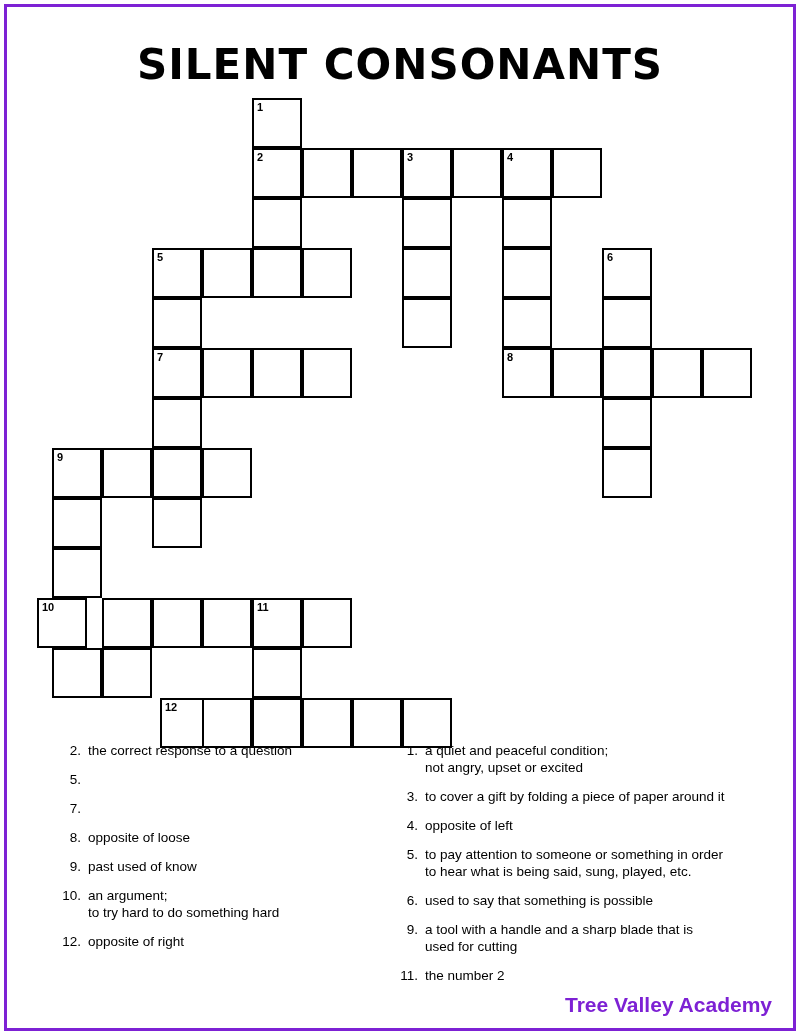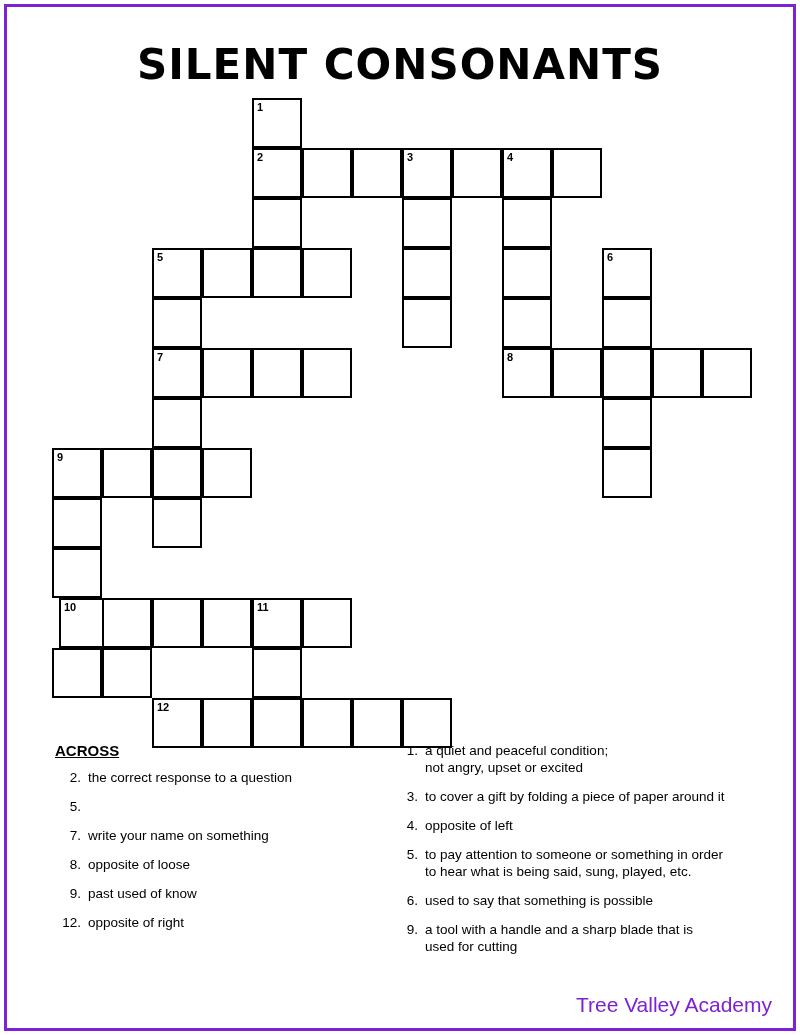--- a/index.html
+++ b/index.html
@@ -95,21 +95,21 @@
     padding-right: 7px;
   }
   .clue-text {
     flex: 1 1 auto;
   }
   .footer-brand {
     position: absolute;
     right: 28px;
     bottom: 18px;
     font-size: 21px;
-    font-weight: normal;
+    font-weight: bold;
     color: #7d21d4;
     font-family: "Liberation Sans", sans-serif;
   }
 </style>
 </head>
 <body>
 
 <div class="page-border"></div>
 
 <div class="title">SILENT CONSONANTS</div>
@@ -167,65 +167,67 @@
     <div class="cell" style="left: 52px; top: 448px;">
       <span class="num">9</span>
     </div>
     <div class="cell" style="left: 102px; top: 448px;"></div>
     <div class="cell" style="left: 152px; top: 448px;"></div>
     <div class="cell" style="left: 202px; top: 448px;"></div>
     <div class="cell" style="left: 602px; top: 448px;"></div>
     <div class="cell" style="left: 52px; top: 498px;"></div>
     <div class="cell" style="left: 152px; top: 498px;"></div>
     <div class="cell" style="left: 52px; top: 548px;"></div>
-    <div class="cell" style="left: 59px; top: 598px; text-align: right;">
+    <div class="cell" style="left: 37px; top: 598px; text-align: right;">
       <span class="num">10</span>
     </div>
     <div class="cell" style="left: 102px; top: 598px;"></div>
     <div class="cell" style="left: 152px; top: 598px;"></div>
     <div class="cell" style="left: 202px; top: 598px;"></div>
     <div class="cell" style="left: 252px; top: 598px;">
       <span class="num">11</span>
     </div>
     <div class="cell" style="left: 302px; top: 598px;"></div>
     <div class="cell" style="left: 52px; top: 648px;"></div>
     <div class="cell" style="left: 102px; top: 648px;"></div>
     <div class="cell" style="left: 252px; top: 648px;"></div>
-    <div class="cell" style="left: 152px; top: 698px;">
+    <div class="cell" style="left: 160px; top: 698px;">
       <span class="num">12</span>
     </div>
     <div class="cell" style="left: 202px; top: 698px;"></div>
     <div class="cell" style="left: 252px; top: 698px;"></div>
     <div class="cell" style="left: 302px; top: 698px;"></div>
     <div class="cell" style="left: 352px; top: 698px;"></div>
     <div class="cell" style="left: 402px; top: 698px;"></div>
   </div>
 
 <div class="clues">
   <div class="clue-col col-across">
-    <div class="clue-heading">ACROSS</div>
     <div id="across-list">
         <div class="clue-item">
           <span class="clue-num">2.</span>
           <span class="clue-text">the correct response to a question</span>
         </div>
         <div class="clue-item">
           <span class="clue-num">5.</span>
         </div>
         <div class="clue-item">
           <span class="clue-num">7.</span>
-          <span class="clue-text">write your name on something</span>
         </div>
         <div class="clue-item">
           <span class="clue-num">8.</span>
           <span class="clue-text">opposite of loose</span>
         </div>
         <div class="clue-item">
           <span class="clue-num">9.</span>
           <span class="clue-text">past used of know</span>
+        </div>
+        <div class="clue-item">
+          <span class="clue-num">10.</span>
+          <span class="clue-text">an argument;<br>to try hard to do something hard</span>
         </div>
         <div class="clue-item">
           <span class="clue-num">12.</span>
           <span class="clue-text">opposite of right</span>
         </div>
       </div>
   </div>
   <div class="clue-col col-down">
     <div id="down-list">
         <div class="clue-item">
@@ -245,17 +247,21 @@
           <span class="clue-text">to pay attention to someone or something in order<br>to hear what is being said, sung, played, etc.</span>
         </div>
         <div class="clue-item">
           <span class="clue-num">6.</span>
           <span class="clue-text">used to say that something is possible</span>
         </div>
         <div class="clue-item">
           <span class="clue-num">9.</span>
           <span class="clue-text">a tool with a handle and a sharp blade that is<br>used for cutting</span>
         </div>
+        <div class="clue-item">
+          <span class="clue-num">11.</span>
+          <span class="clue-text">the number 2</span>
+        </div>
       </div>
   </div>
 </div>
 
 <div class="footer-brand">Tree Valley Academy</div>
 
 </body></html>

